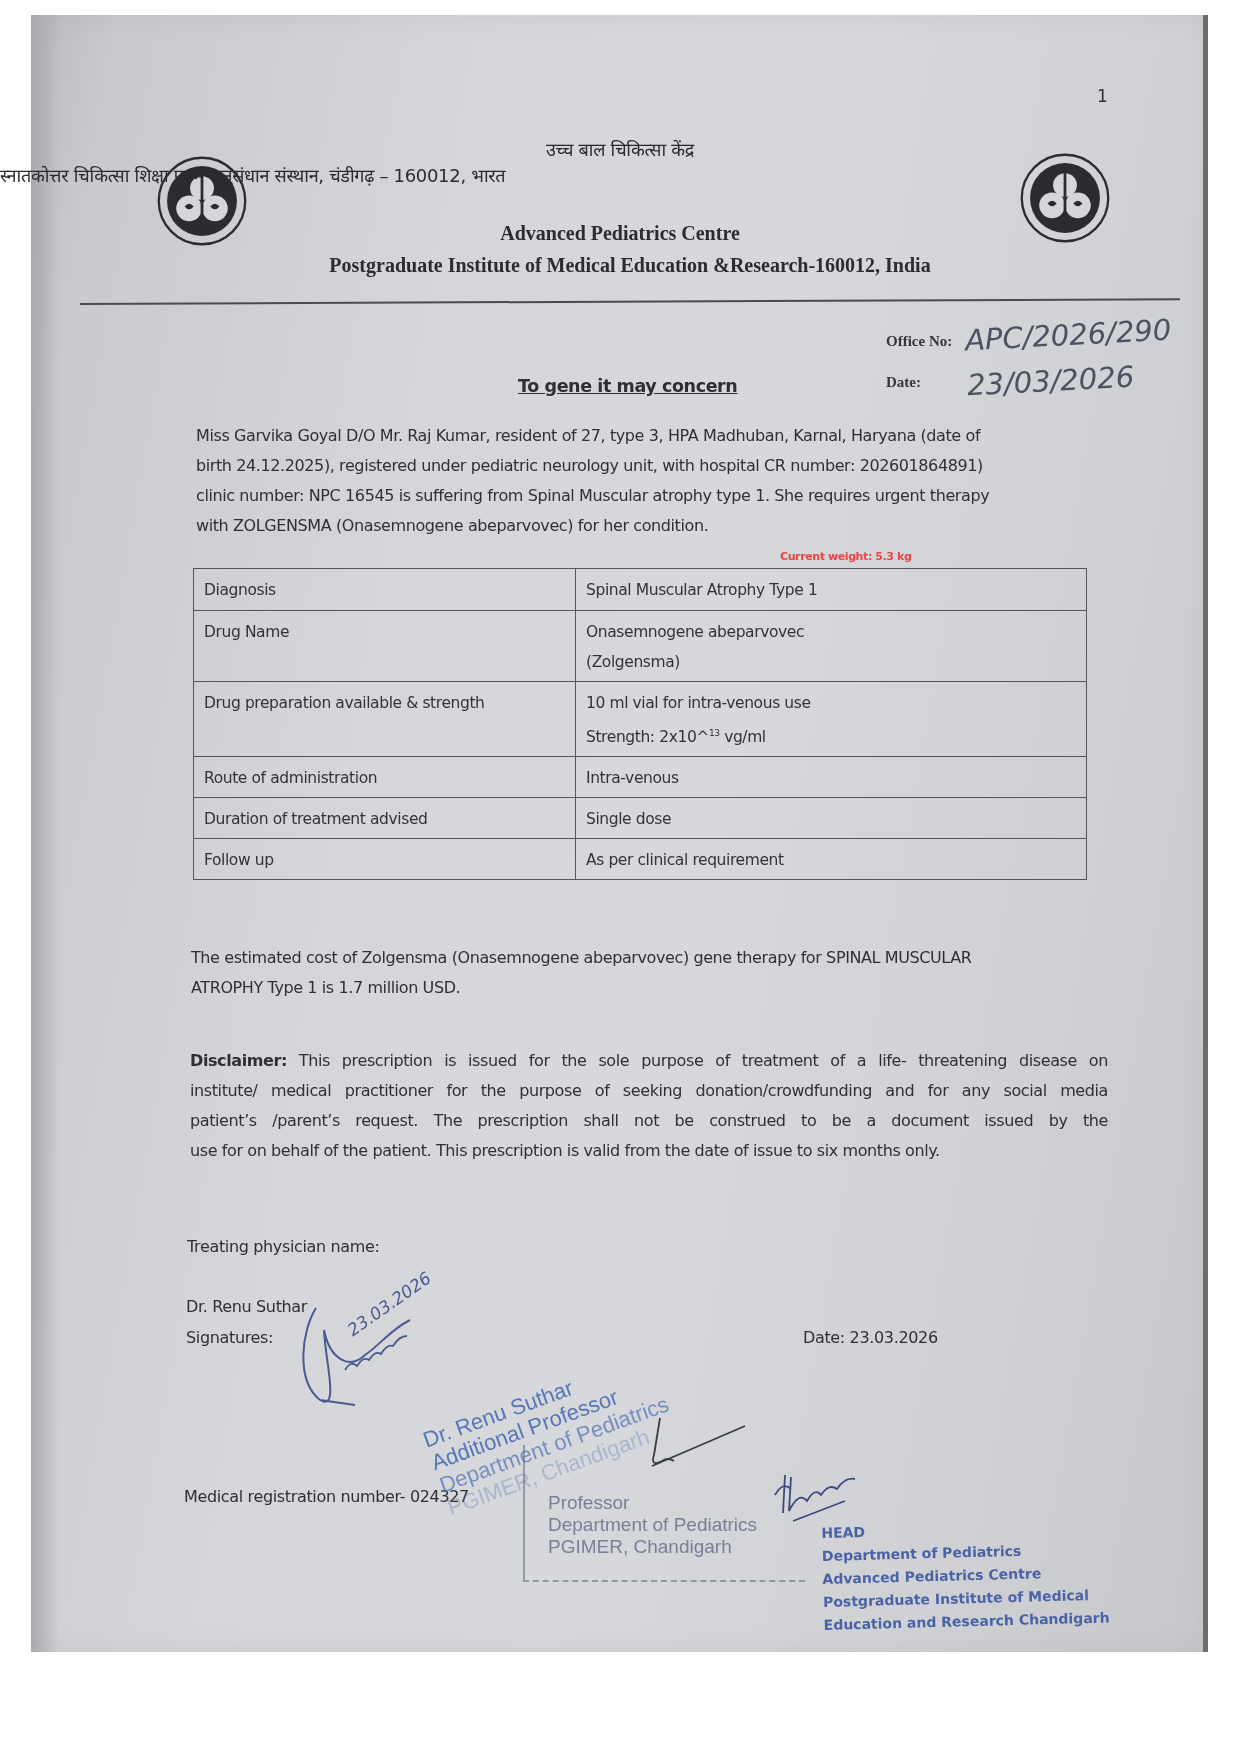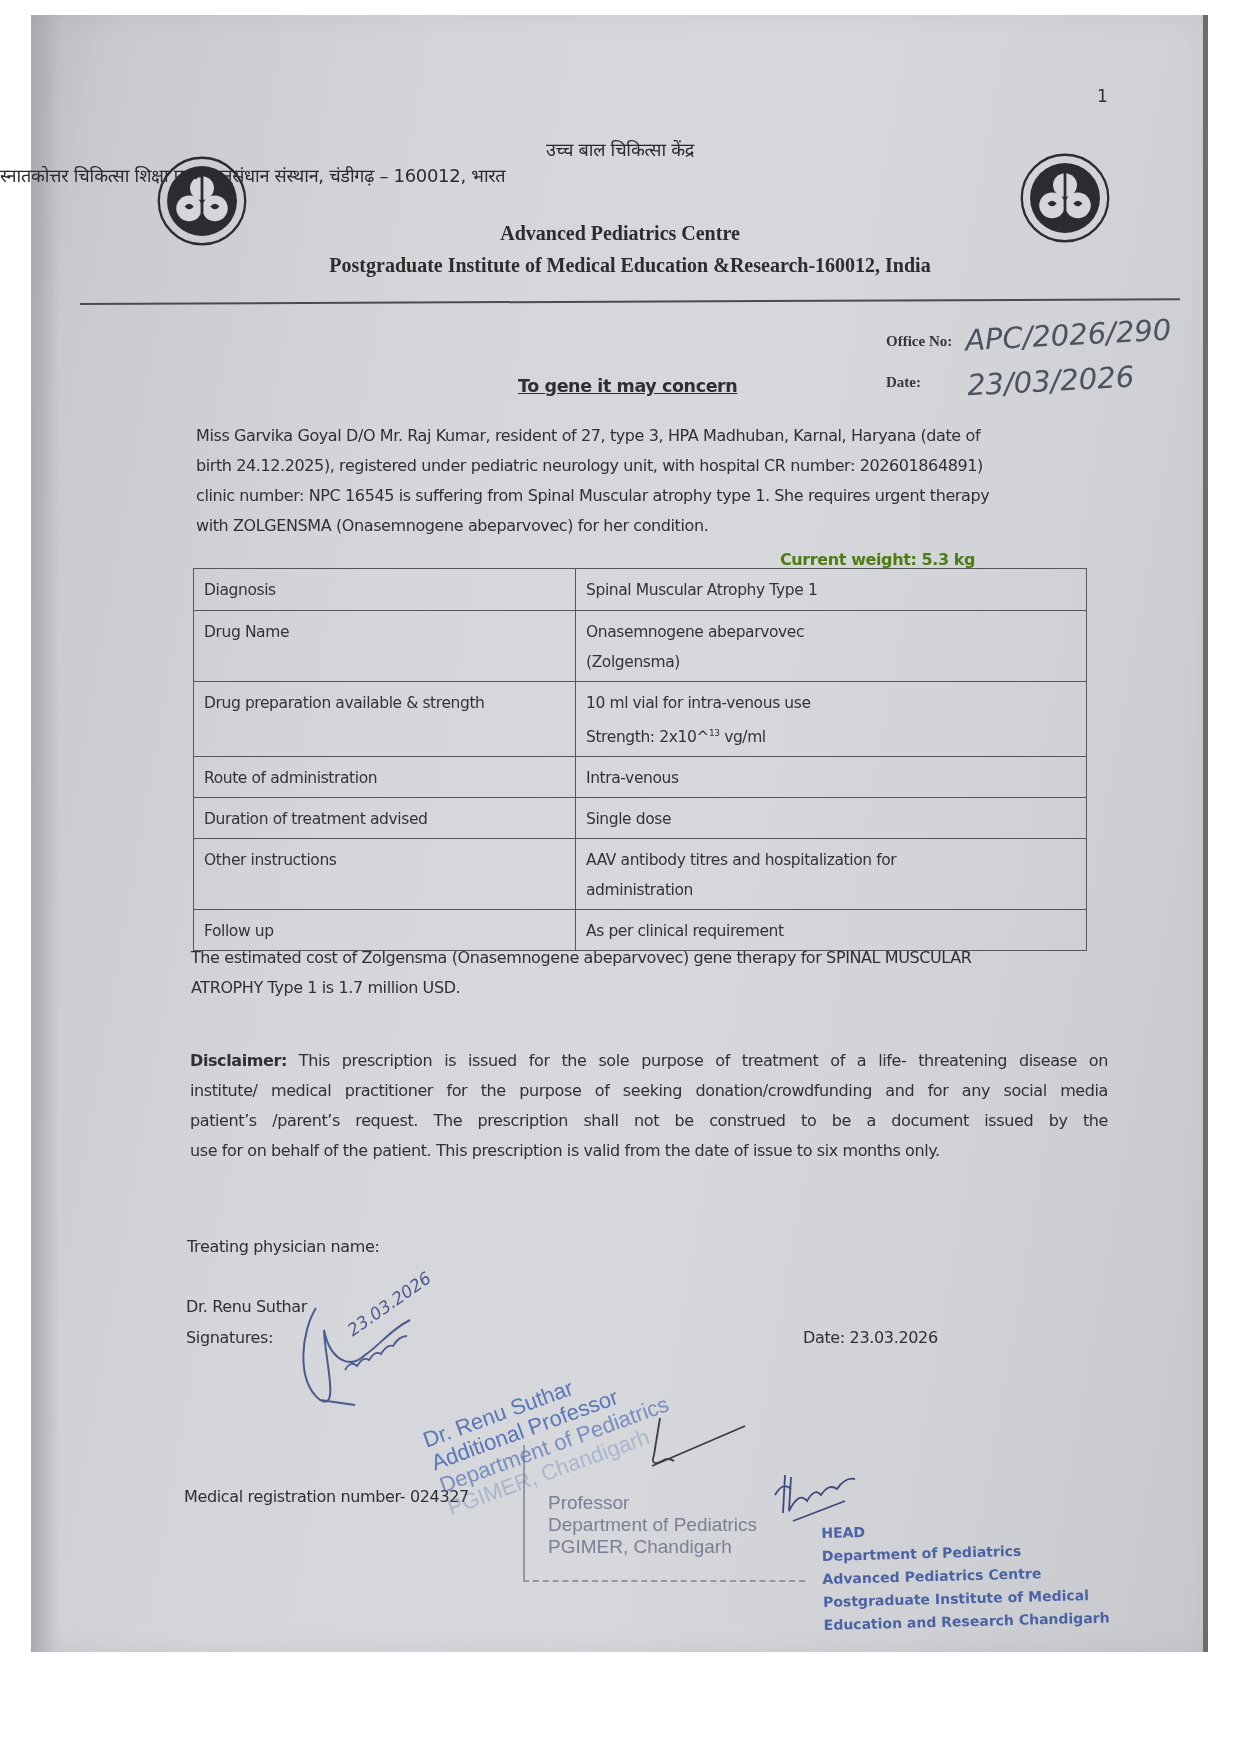--- a/index.html
+++ b/index.html
@@ -77,21 +77,21 @@
 
 <div class="abs" style="left:518px; top:376px; font-family:'DejaVu Sans', sans-serif; font-size:17.5px; font-weight:bold; color:#2f2f32; text-decoration: underline; letter-spacing:-0.4px;">To gene it may concern</div>
 
 <div class="para" style="top:421px; width:895px;">
   <span class="line">Miss Garvika Goyal D/O Mr. Raj Kumar, resident of 27, type 3, HPA Madhuban, Karnal, Haryana (date of</span>
   <span class="line">birth 24.12.2025), registered under pediatric neurology unit, with hospital CR number: 202601864891)</span>
   <span class="line">clinic number: NPC 16545 is suffering from Spinal Muscular atrophy type 1. She requires urgent therapy</span>
   <span class="line">with ZOLGENSMA (Onasemnogene abeparvovec) for her condition.</span>
 </div>
 
-<div class="abs" style="left:780px; top:550px; font-family:'DejaVu Sans', sans-serif; font-size:16px; font-weight:bold; color:#4d7c0f; letter-spacing:-0.4px;text-align:center;">Current weight: 5.3 kg</div>
+<div class="abs" style="left:780px; top:550px; font-family:'DejaVu Sans', sans-serif; font-size:11px; font-weight:bold; color:#ef4444; letter-spacing:-0.4px;text-align:center;">Current weight: 5.3 kg</div>
 
 <table class="rx">
   <tbody>
       <tr style="height:42px;">
     <td class="k">Diagnosis</td>
     <td><span>Spinal Muscular Atrophy Type 1</span></td>
   </tr>
   <tr style="height:60px;">
     <td class="k">Drug Name</td>
     <td>
@@ -106,27 +106,20 @@
       <div><span>Strength: 2x10^</span><sup style="font-size:9px;">13</sup><span> vg/ml</span></div>
     </td>
   </tr>
   <tr style="height:38px;">
     <td class="k">Route of administration</td>
     <td><span>Intra-venous</span></td>
   </tr>
   <tr style="height:40px;">
     <td class="k">Duration of treatment advised</td>
     <td><span>Single dose</span></td>
-  </tr>
-  <tr style="height:62px;">
-    <td class="k">Other instructions</td>
-    <td>
-      <div>AAV antibody titres and hospitalization for</div>
-      <div>administration</div>
-    </td>
   </tr>
   <tr style="height:38px;">
     <td class="k">Follow up</td>
     <td><span>As per clinical requirement</span></td>
   </tr>
 </tbody>
   </table>
 
 <div class="para" style="top:943px; left:191px;">
   <span class="line">The estimated cost of Zolgensma (Onasemnogene abeparvovec) gene therapy for SPINAL MUSCULAR</span>

